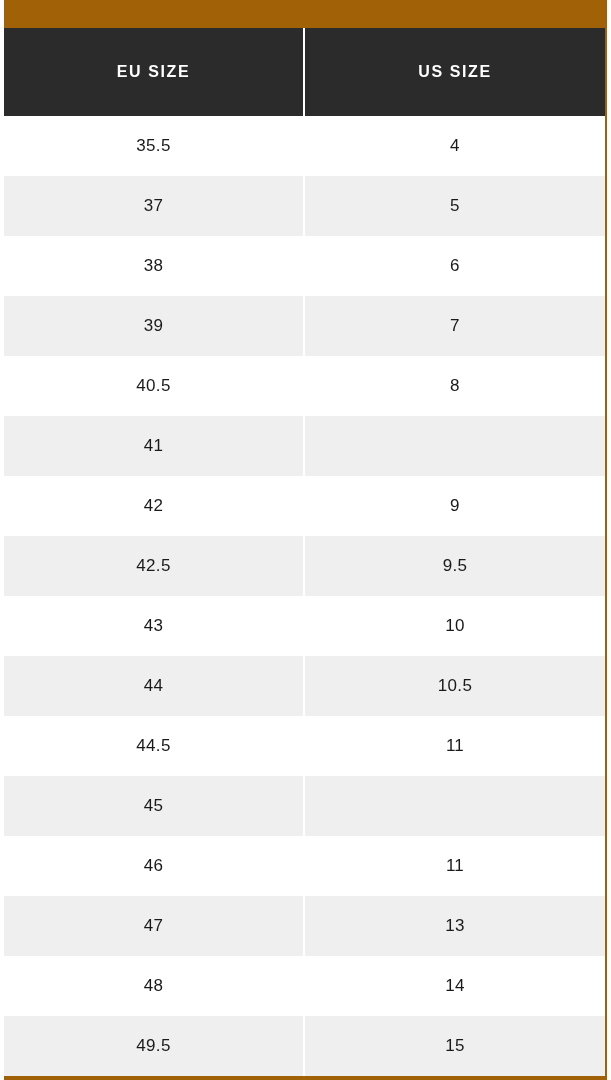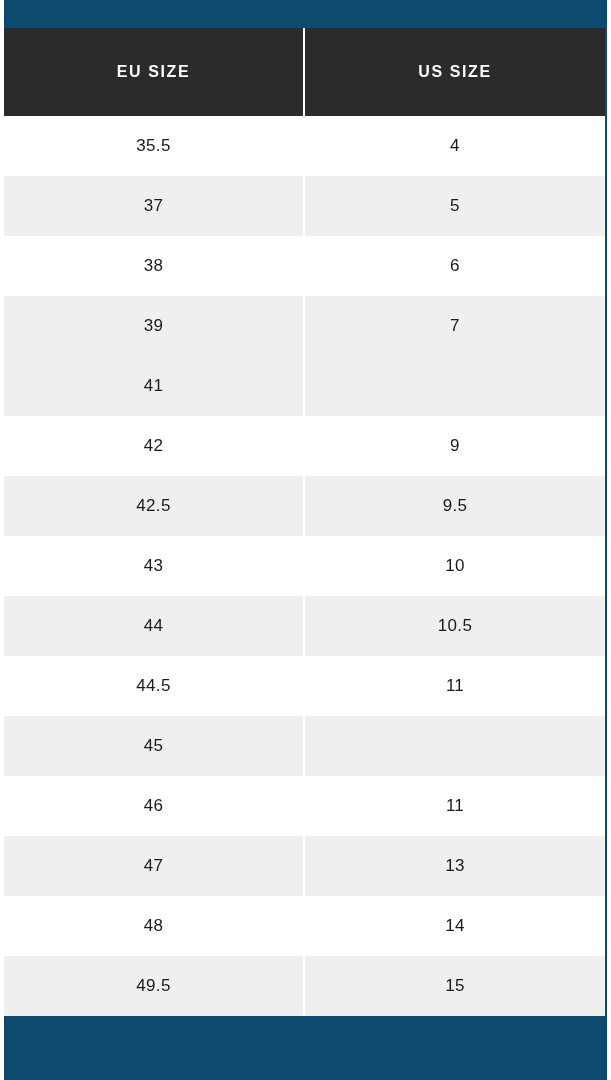--- a/index.html
+++ b/index.html
@@ -11,21 +11,21 @@
     width: 611px;
     height: 1080px;
     font-family: "Liberation Sans", sans-serif;
     overflow: hidden;
   }
 
   .size-chart {
     position: relative;
     width: 611px;
     height: 1080px;
-    background: #0c4a6e;
+    background: #a16207;
     box-sizing: border-box;
   }
 
   
   .edge-rail {
     position: absolute;
     top: 0;
     width: 4px;
     height: 1080px;
     background: #ffffff;
@@ -122,20 +122,24 @@
           <div class="cell">5</div>
         </div>
         <div class="srow">
           <div class="cell first">38</div>
           <div class="cell">6</div>
         </div>
         <div class="srow alt">
           <div class="cell first">39</div>
           <div class="cell">7</div>
         </div>
+        <div class="srow">
+          <div class="cell first">40.5</div>
+          <div class="cell">8</div>
+        </div>
         <div class="srow alt">
           <div class="cell first">41</div>
         </div>
         <div class="srow">
           <div class="cell first">42</div>
           <div class="cell">9</div>
         </div>
         <div class="srow alt">
           <div class="cell first">42.5</div>
           <div class="cell">9.5</div>

